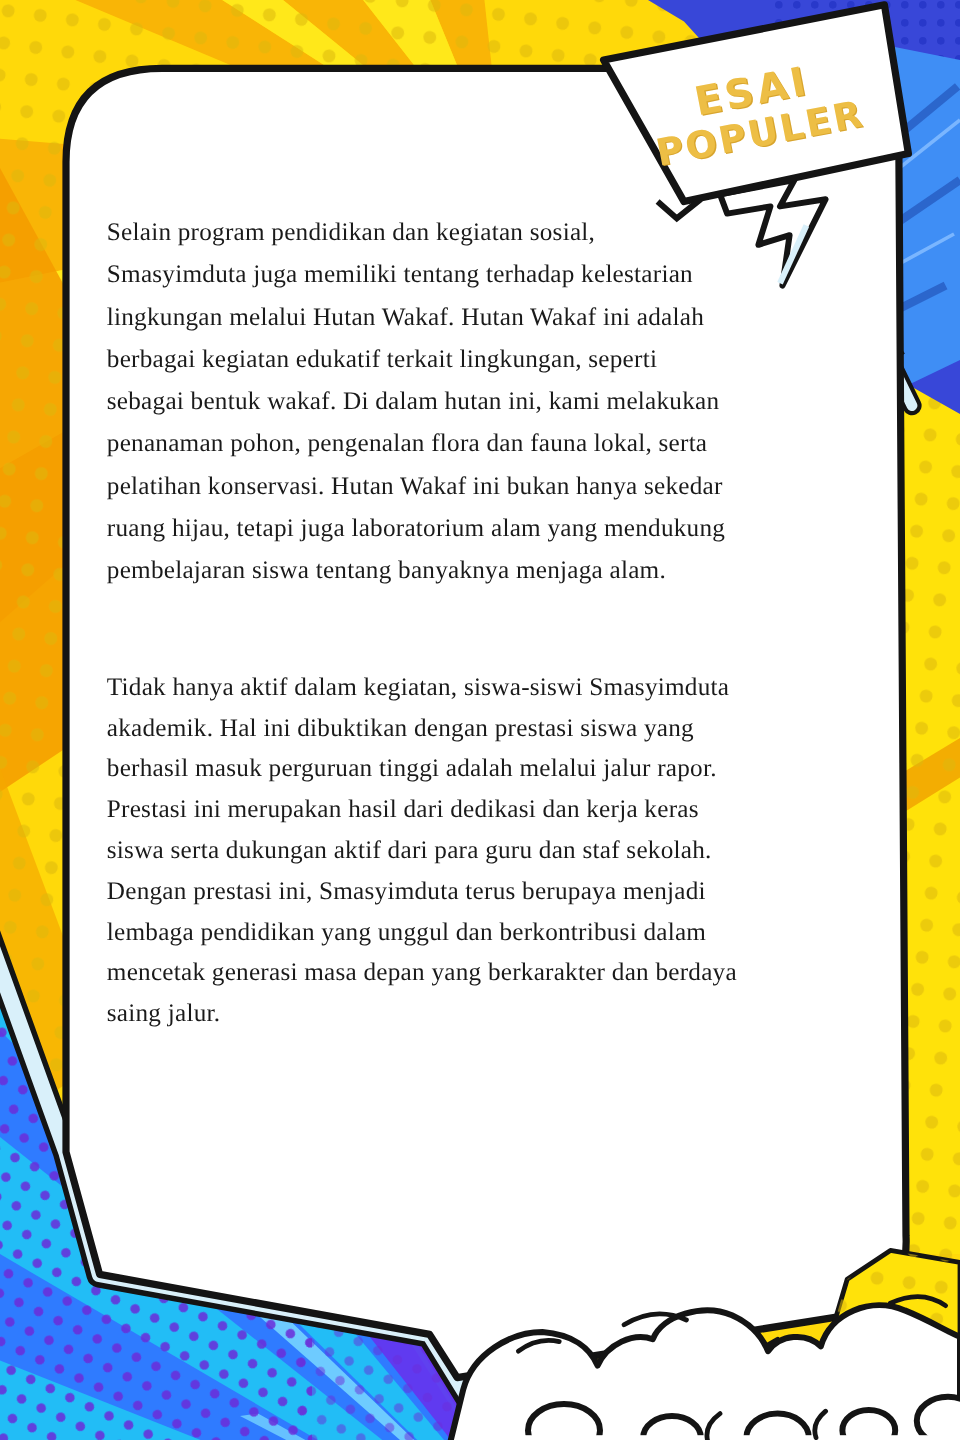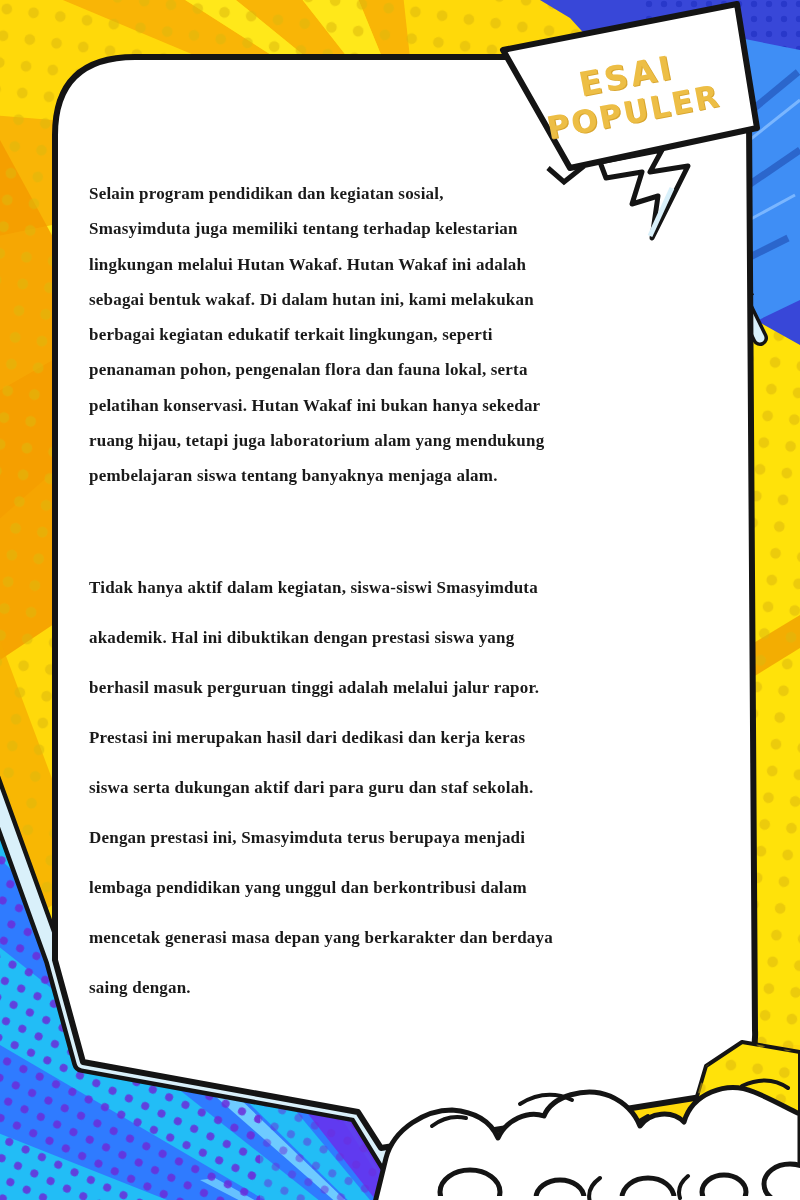--- a/index.html
+++ b/index.html
@@ -3,26 +3,26 @@
 <meta charset="utf-8">
 <style>
   html,body{margin:0;padding:0;background:#222;}
   #stage{
     position:relative;width:800px;height:1200px;overflow:hidden;
     font-family:"Liberation Serif",serif;
   }
   #bg{position:absolute;left:0;top:0;width:800px;height:1200px;}
   .essay{
     position:absolute;left:89px;width:640px;color:#1a1a1a;
-    font-weight:bold;font-size:17px;letter-spacing:0.2px;
+    font-weight:normal;font-size:21px;letter-spacing:0.2px;
   }
   #para1{top:176px;}
   #para2{top:555px;}
   #para1 .tl{line-height:35.3px;height:35.3px;white-space:nowrap;}
-  #para2 .tl{line-height:34.0px;height:34.0px;white-space:nowrap;margin-top:16px;}
+  #para2 .tl{line-height:34.0px;height:34.0px;white-space:nowrap;}
   #badge{
     position:absolute;left:512px;top:26px;width:236px;height:136px;
     transform:rotate(-11deg);display:flex;flex-direction:column;
     align-items:center;justify-content:center;
     font-family:"DejaVu Sans",sans-serif;font-weight:800;
     color:#edbe45;text-shadow:1px 1px 0 #d8a52e;
   }
   #badge .b1{font-size:33px;letter-spacing:3px;line-height:36px;}
   #badge .b2{font-size:31px;letter-spacing:2px;line-height:36px;}
 </style>
@@ -154,33 +154,33 @@
 
   <div id="badge">
     <span class="b1">ESAI</span>
     <span class="b2">POPULER</span>
   </div>
 
   <div id="para1" class="essay">
     <div class="tl">Selain program pendidikan dan kegiatan sosial,</div>
     <div class="tl">Smasyimduta juga memiliki tentang terhadap kelestarian</div>
     <div class="tl">lingkungan melalui Hutan Wakaf. Hutan Wakaf ini adalah</div>
+    <div class="tl">berbagai kegiatan edukatif terkait lingkungan, seperti</div>
     <div class="tl">sebagai bentuk wakaf. Di dalam hutan ini, kami melakukan</div>
-    <div class="tl">berbagai kegiatan edukatif terkait lingkungan, seperti</div>
     <div class="tl">penanaman pohon, pengenalan flora dan fauna lokal, serta</div>
     <div class="tl">pelatihan konservasi. Hutan Wakaf ini bukan hanya sekedar</div>
     <div class="tl">ruang hijau, tetapi juga laboratorium alam yang mendukung</div>
     <div class="tl">pembelajaran siswa tentang banyaknya menjaga alam.</div>
   </div>
 
   <div id="para2" class="essay">
     <div class="tl">Tidak hanya aktif dalam kegiatan, siswa-siswi Smasyimduta</div>
     <div class="tl">akademik. Hal ini dibuktikan dengan prestasi siswa yang</div>
     <div class="tl">berhasil masuk perguruan tinggi adalah melalui jalur rapor.</div>
     <div class="tl">Prestasi ini merupakan hasil dari dedikasi dan kerja keras</div>
     <div class="tl">siswa serta dukungan aktif dari para guru dan staf sekolah.</div>
     <div class="tl">Dengan prestasi ini, Smasyimduta terus berupaya menjadi</div>
     <div class="tl">lembaga pendidikan yang unggul dan berkontribusi dalam</div>
     <div class="tl">mencetak generasi masa depan yang berkarakter dan berdaya</div>
-    <div class="tl">saing dengan.</div>
+    <div class="tl">saing jalur.</div>
   </div>
 
 </div>
 
 </body></html>

